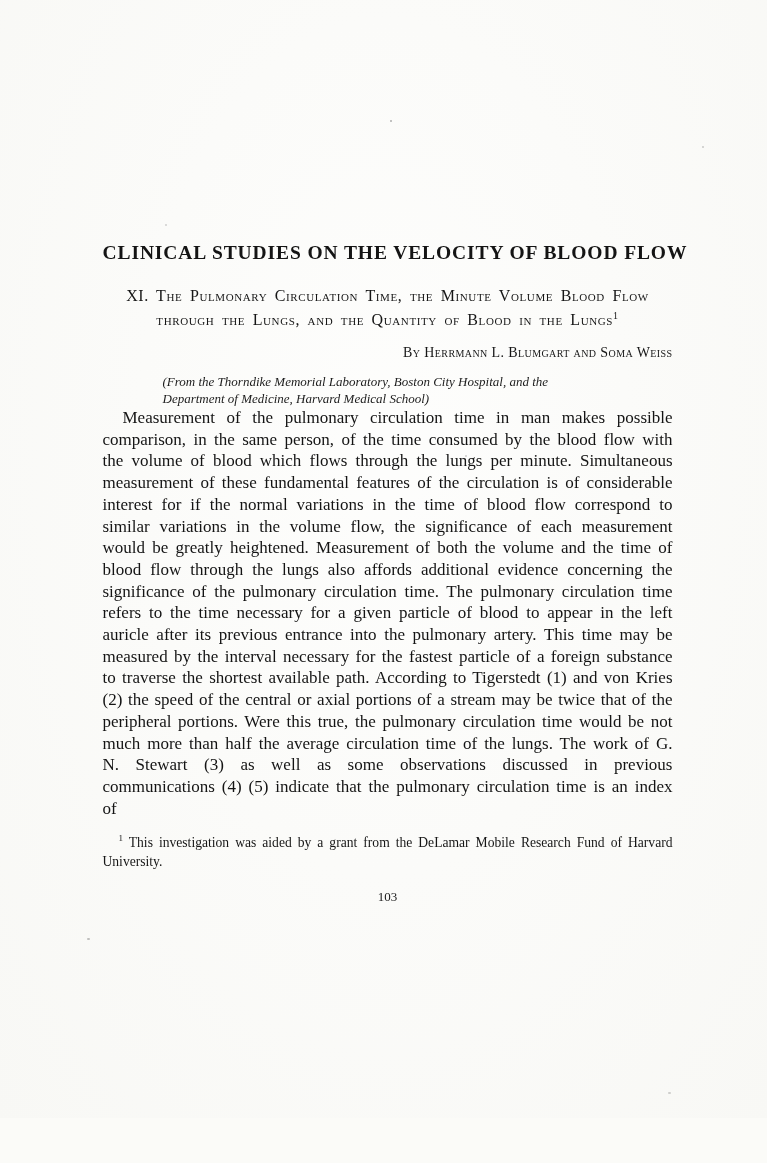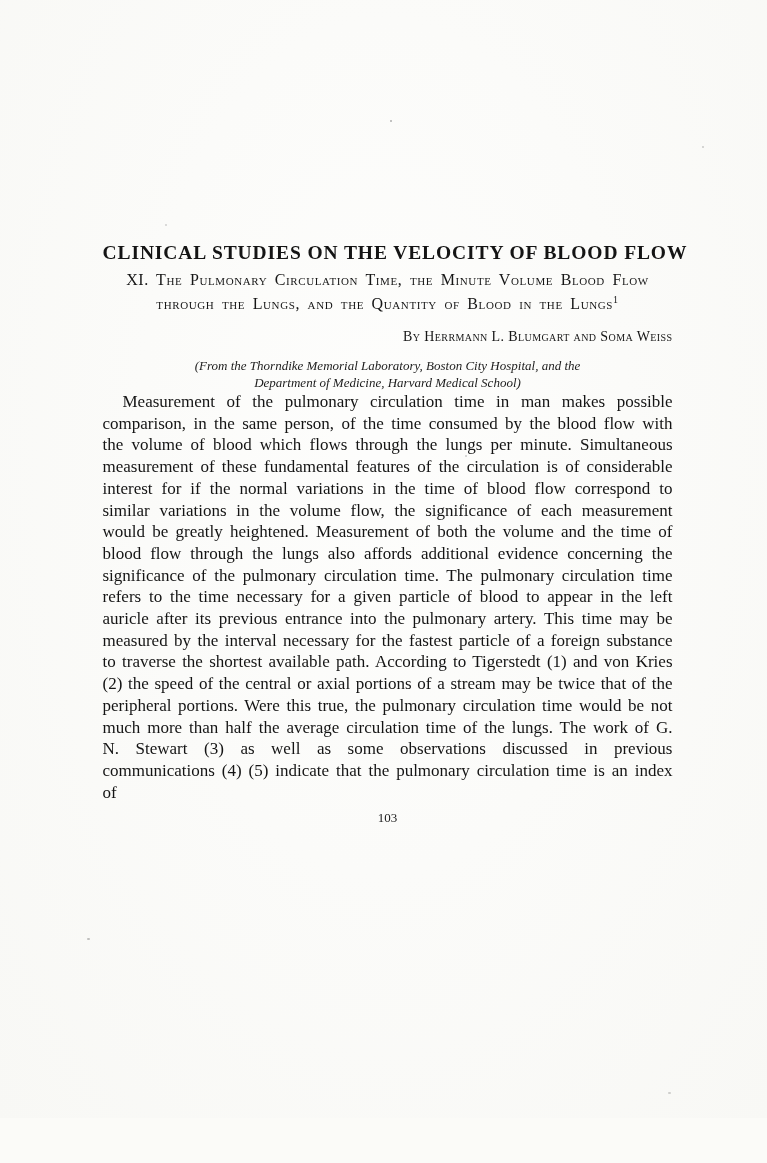--- a/index.html
+++ b/index.html
@@ -32,21 +32,21 @@
   .title {
     font-size: 19.5px;
     font-weight: bold;
     letter-spacing: 0.9px;
     text-align: center;
     white-space: nowrap;
     color: #141414;
   }
 
   .subtitle {
-    margin-top: 4px;
+    margin-top: 20px;
     font-size: 16px;
     font-weight: normal;
     font-variant: small-caps;
     letter-spacing: 0.6px;
     word-spacing: 3px;
     line-height: 24px;
     text-align: center;
     padding: 0 14px;
     color: #161616;
   }
@@ -65,21 +65,20 @@
     letter-spacing: 0.4px;
     text-align: right;
     color: #161616;
   }
 
   .affiliation {
     margin-top: 12px;
     font-size: 13px;
     font-style: italic;
     line-height: 17px;
-    text-align: center;
     padding: 0 60px;
     color: #1c1c1c;
   }
 
   .received {
     margin-top: 13px;
     font-size: 12.5px;
     text-align: center;
     color: #1c1c1c;
   }
@@ -103,21 +102,21 @@
     text-indent: 16px;
     color: #161616;
   }
 
   .footnote sup {
     font-size: 9px;
     line-height: 0;
   }
 
   .page-number {
-    margin-top: 7px;
+    margin-top: 18px;
     font-size: 13px;
     text-align: center;
     color: #1a1a1a;
   }
 
   
   .speck {
     position: absolute;
     background: #555;
     border-radius: 50%;
@@ -148,17 +147,18 @@
 
     <h2 class="subtitle"><span>XI. The Pulmonary Circulation Time, the Minute Volume Blood Flow through the Lungs, and the Quantity of Blood in the Lungs</span><sup>1</sup></h2>
 
     <div class="byline">By Herrmann L. Blumgart and Soma Weiss</div>
 
     <div class="affiliation">(From the Thorndike Memorial Laboratory, Boston City Hospital, and the Department of Medicine, Harvard Medical School)</div>
 
 
     <p class="body-text">Measurement of the pulmonary circulation time in man makes possible comparison, in the same person, of the time consumed by the blood flow with the volume of blood which flows through the lungs per minute. Simultaneous measurement of these fundamental features of the circulation is of considerable interest for if the normal variations in the time of blood flow correspond to similar variations in the volume flow, the significance of each measurement would be greatly heightened. Measurement of both the volume and the time of blood flow through the lungs also affords additional evidence concerning the significance of the pulmonary circulation time. The pulmonary circulation time refers to the time necessary for a given particle of blood to appear in the left auricle after its previous entrance into the pulmonary artery. This time may be measured by the interval necessary for the fastest particle of a foreign substance to traverse the shortest available path. According to Tigerstedt (1) and von Kries (2) the speed of the central or axial portions of a stream may be twice that of the peripheral portions. Were this true, the pulmonary circulation time would be not much more than half the average circulation time of the lungs. The work of G. N. Stewart (3) as well as some observations discussed in previous communications (4) (5) indicate that the pulmonary circulation time is an index of</p>
 
+    <div class="footnote"><sup>1</sup> <span>This investigation was aided by a grant from the DeLamar Mobile Research Fund of Harvard University.</span></div>
 
     <div class="page-number">103</div>
 
   </div>
 </div>
 
 </body></html>

